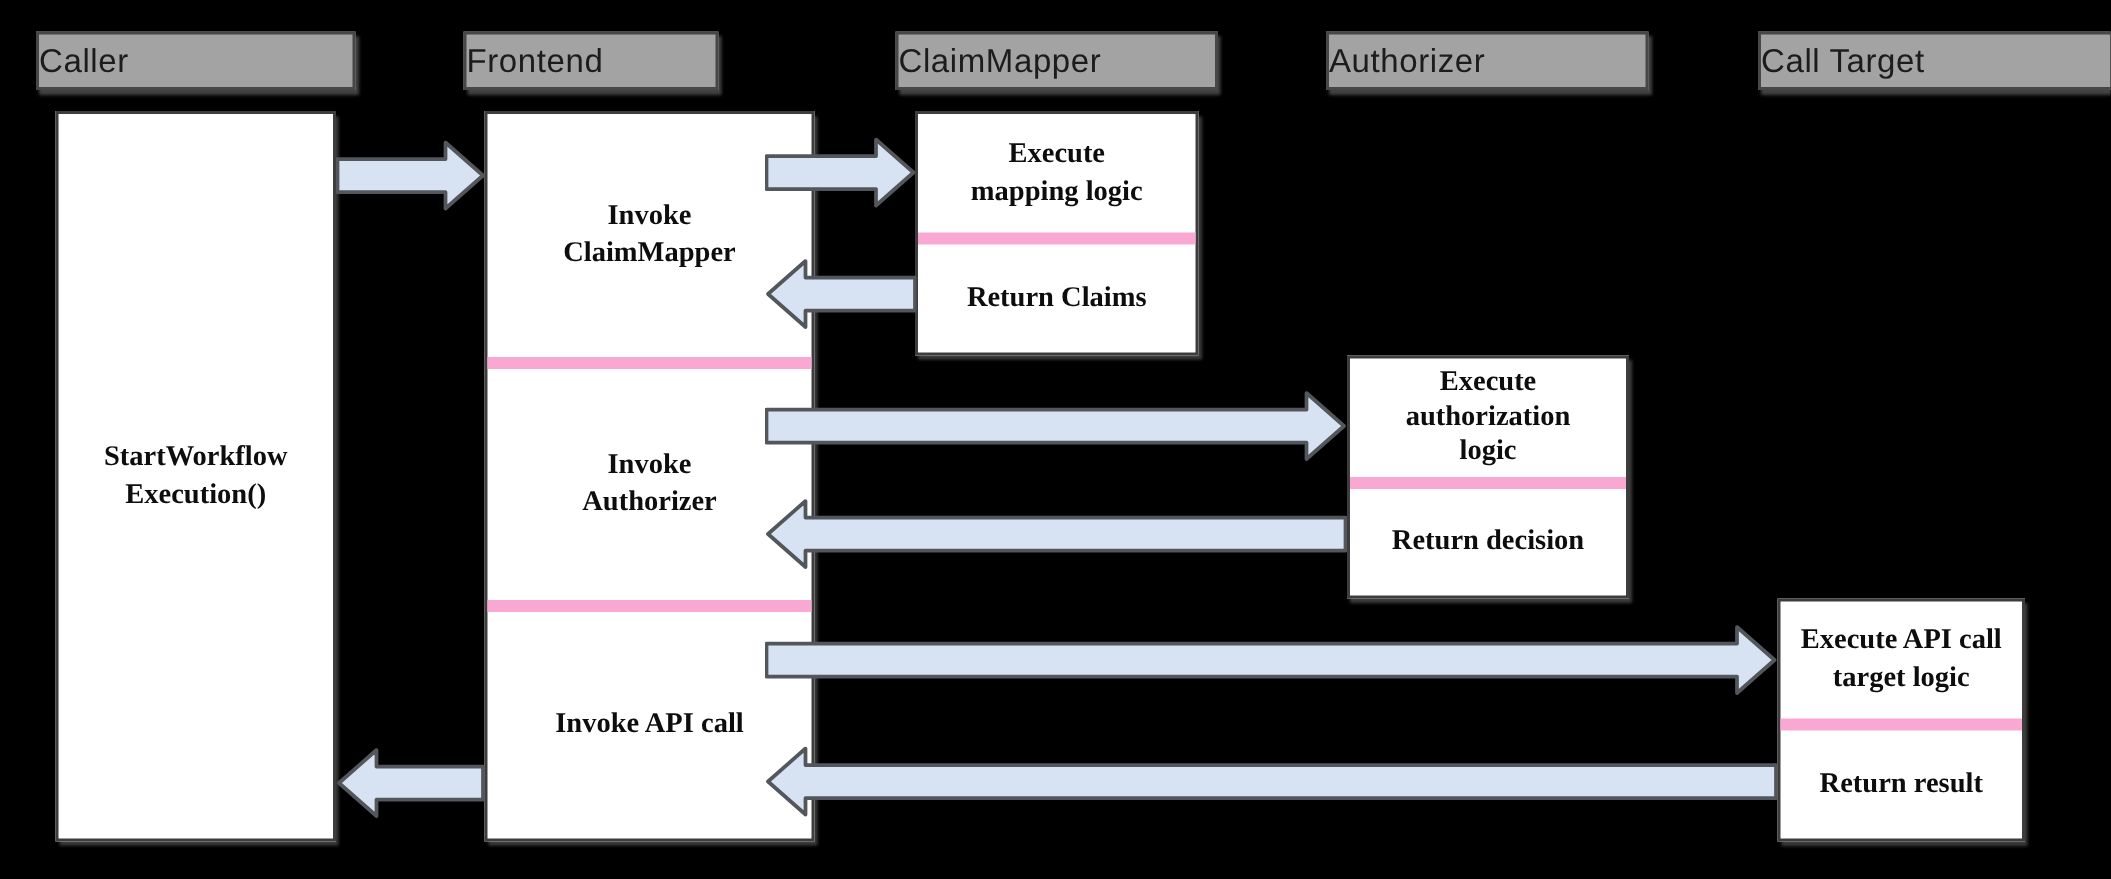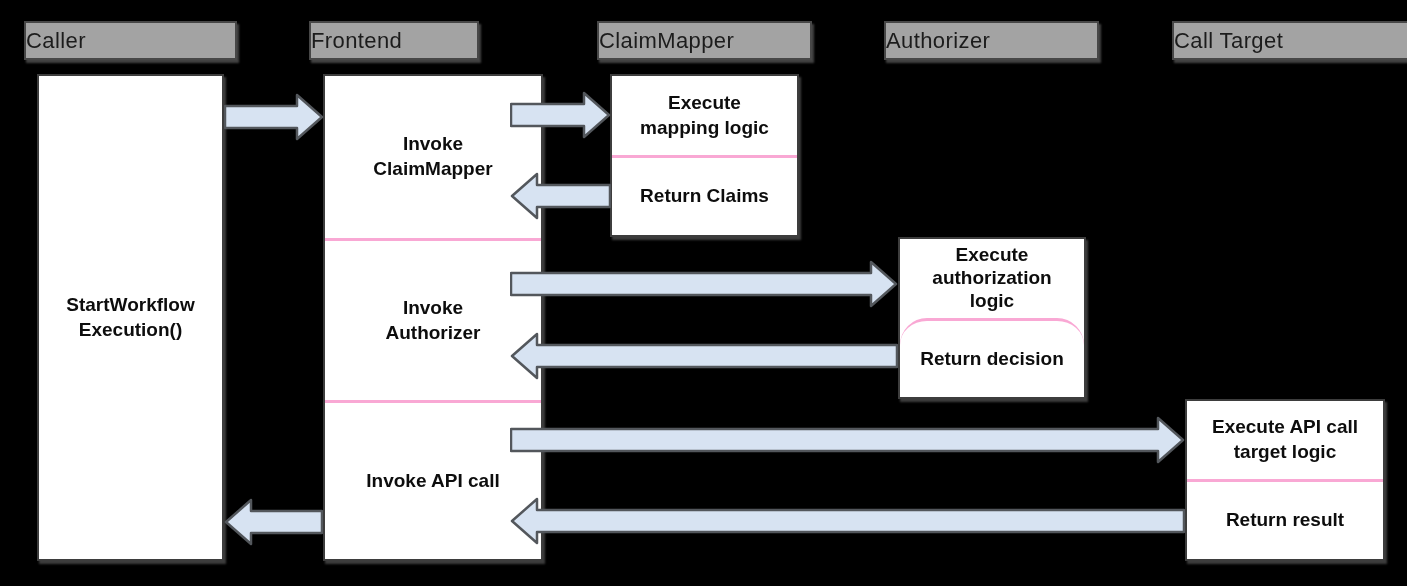--- a/index.html
+++ b/index.html
@@ -36,22 +36,23 @@
     box-sizing: border-box;
     display: flex;
     flex-direction: column;
   }
   .section {
     display: flex;
     align-items: center;
     justify-content: center;
     box-sizing: border-box;
     text-align: center;
+    font-family: Liberation Serif, serif;
   }
-  .section + .section { border-top: 3px solid #f9a8d4; }
+  .section + .section { border-top: 8px solid #f9a8d4; }
   .section-label {
     font-size: 19px;
     font-weight: 700;
     color: #0d0d0d;
     line-height: 1.3;
     white-space: pre-line;
   }
   .arrow { position: absolute; display: block; }
 </style>
 </head>
@@ -103,26 +104,26 @@
     <span class="section-label">Return Claims</span>
   </div>
 </div>
 
 <div class="activation-box" style="left:898px; top:237px; width:188px; height:162px;">
   <div class="section" style="height:79px;">
     <span class="section-label" style="line-height:1.2;">Execute
 authorization
 logic</span>
   </div>
-  <div class="section" style="flex:1;border-radius:27px;">
+  <div class="section" style="flex:1;">
     <span class="section-label">Return decision</span>
   </div>
 </div>
 
-<div class="activation-box" style="left:1185px; top:399px; width:200px; height:162px;">
+<div class="activation-box" style="left:1185px; top:399px; width:165px; height:162px;">
   <div class="section" style="height:78px;">
     <span class="section-label">Execute API call
 target logic</span>
   </div>
   <div class="section" style="flex:1;text-align:right;">
     <span class="section-label">Return result</span>
   </div>
 </div>
 
 <svg class="arrow" style="left:224px; top:92px;" width="100" height="50">

